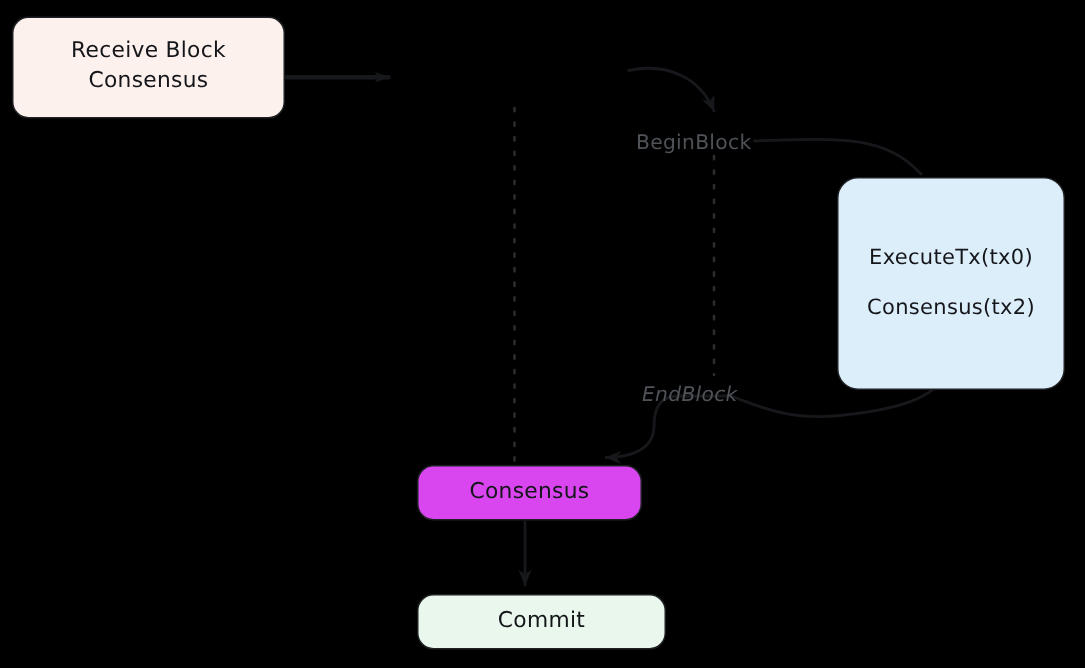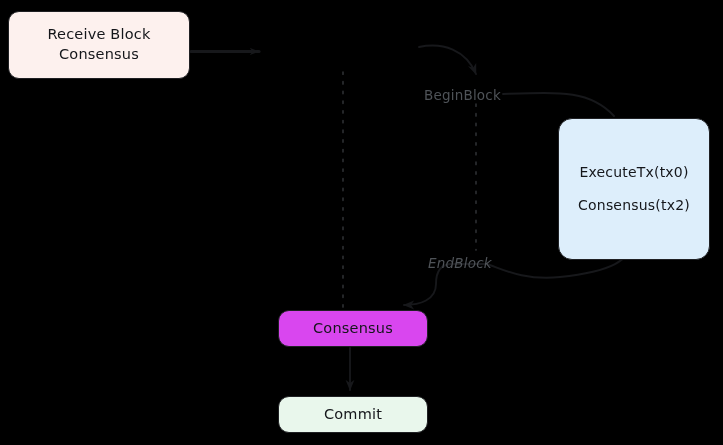--- a/index.html
+++ b/index.html
@@ -55,21 +55,21 @@
     font-size: 14px;
     border-radius: 14px;
     gap: 14px;
   }
   #node-consensus {
     left: 278px; top: 310px; width: 150px; height: 37px;
     background: #d946ef;
     font-size: 14.5px;
   }
   #node-commit {
-    left: 278px; top: 396px; width: 150px; height: 37px;
+    left: 278px; top: 396px; width: 166px; height: 37px;
     background: #e9f7ec;
     font-size: 14.5px;
   }
   .edge-label {
     position: absolute;
     color: #4f5358;
     font-size: 13.5px;
     font-family: "DejaVu Sans", sans-serif;
     white-space: nowrap;
     letter-spacing: 0.2px;

